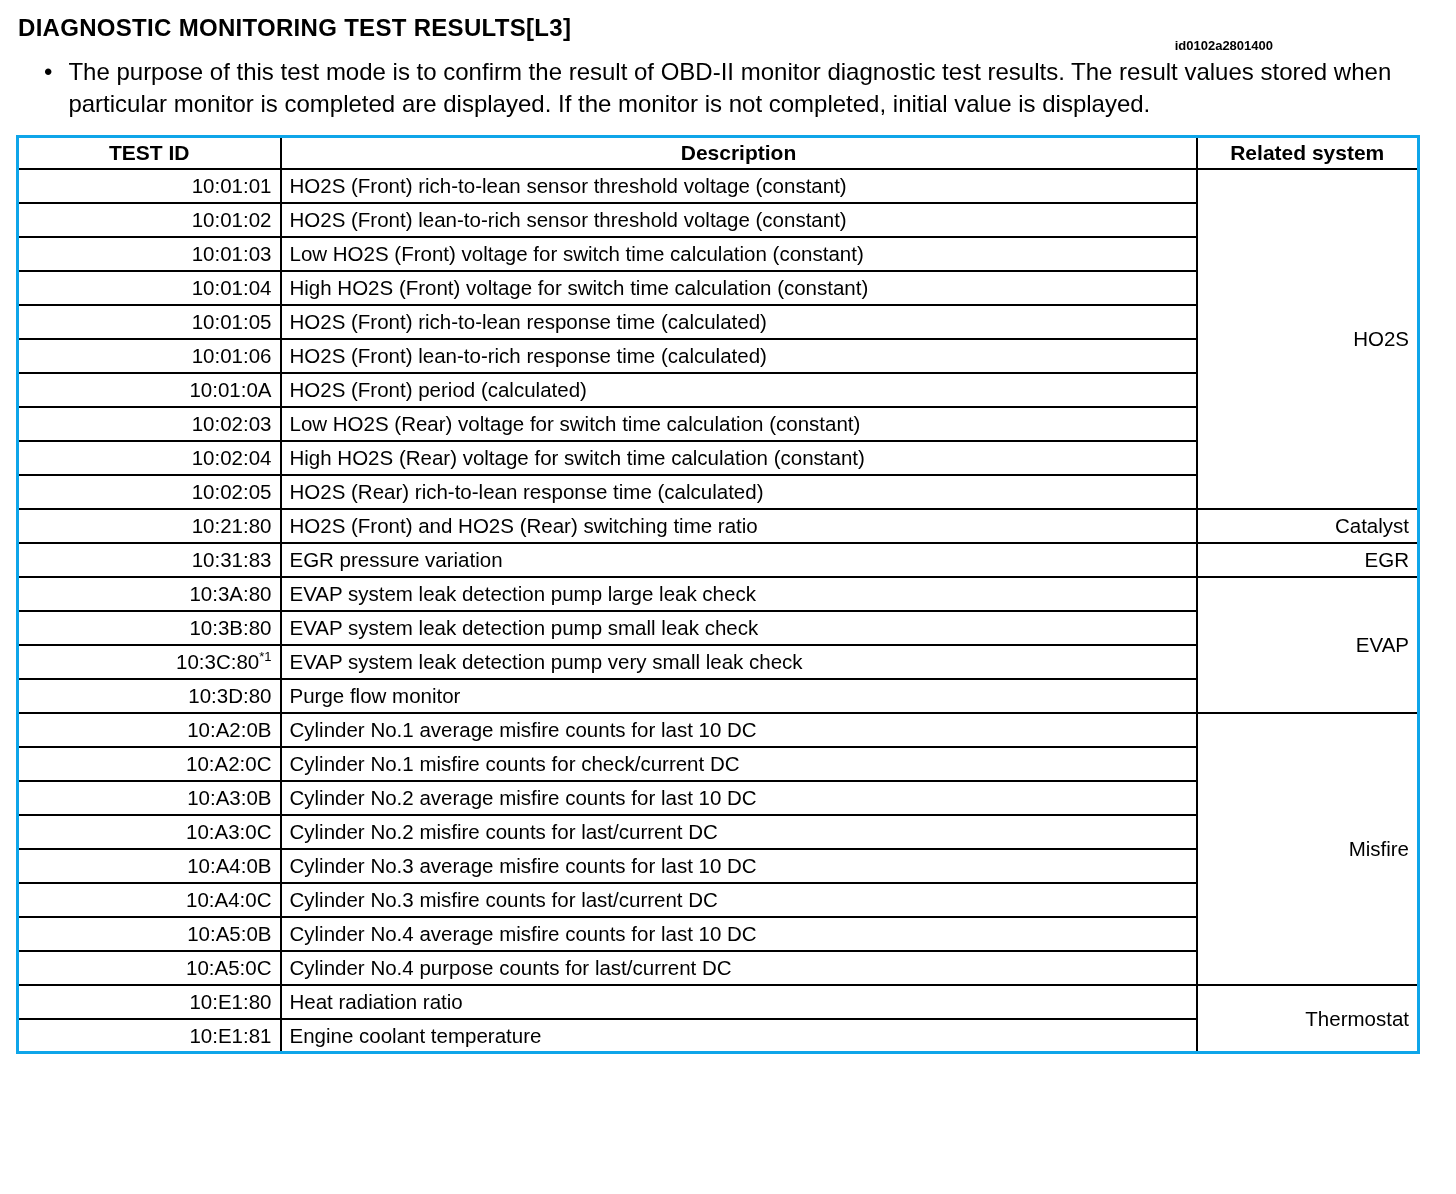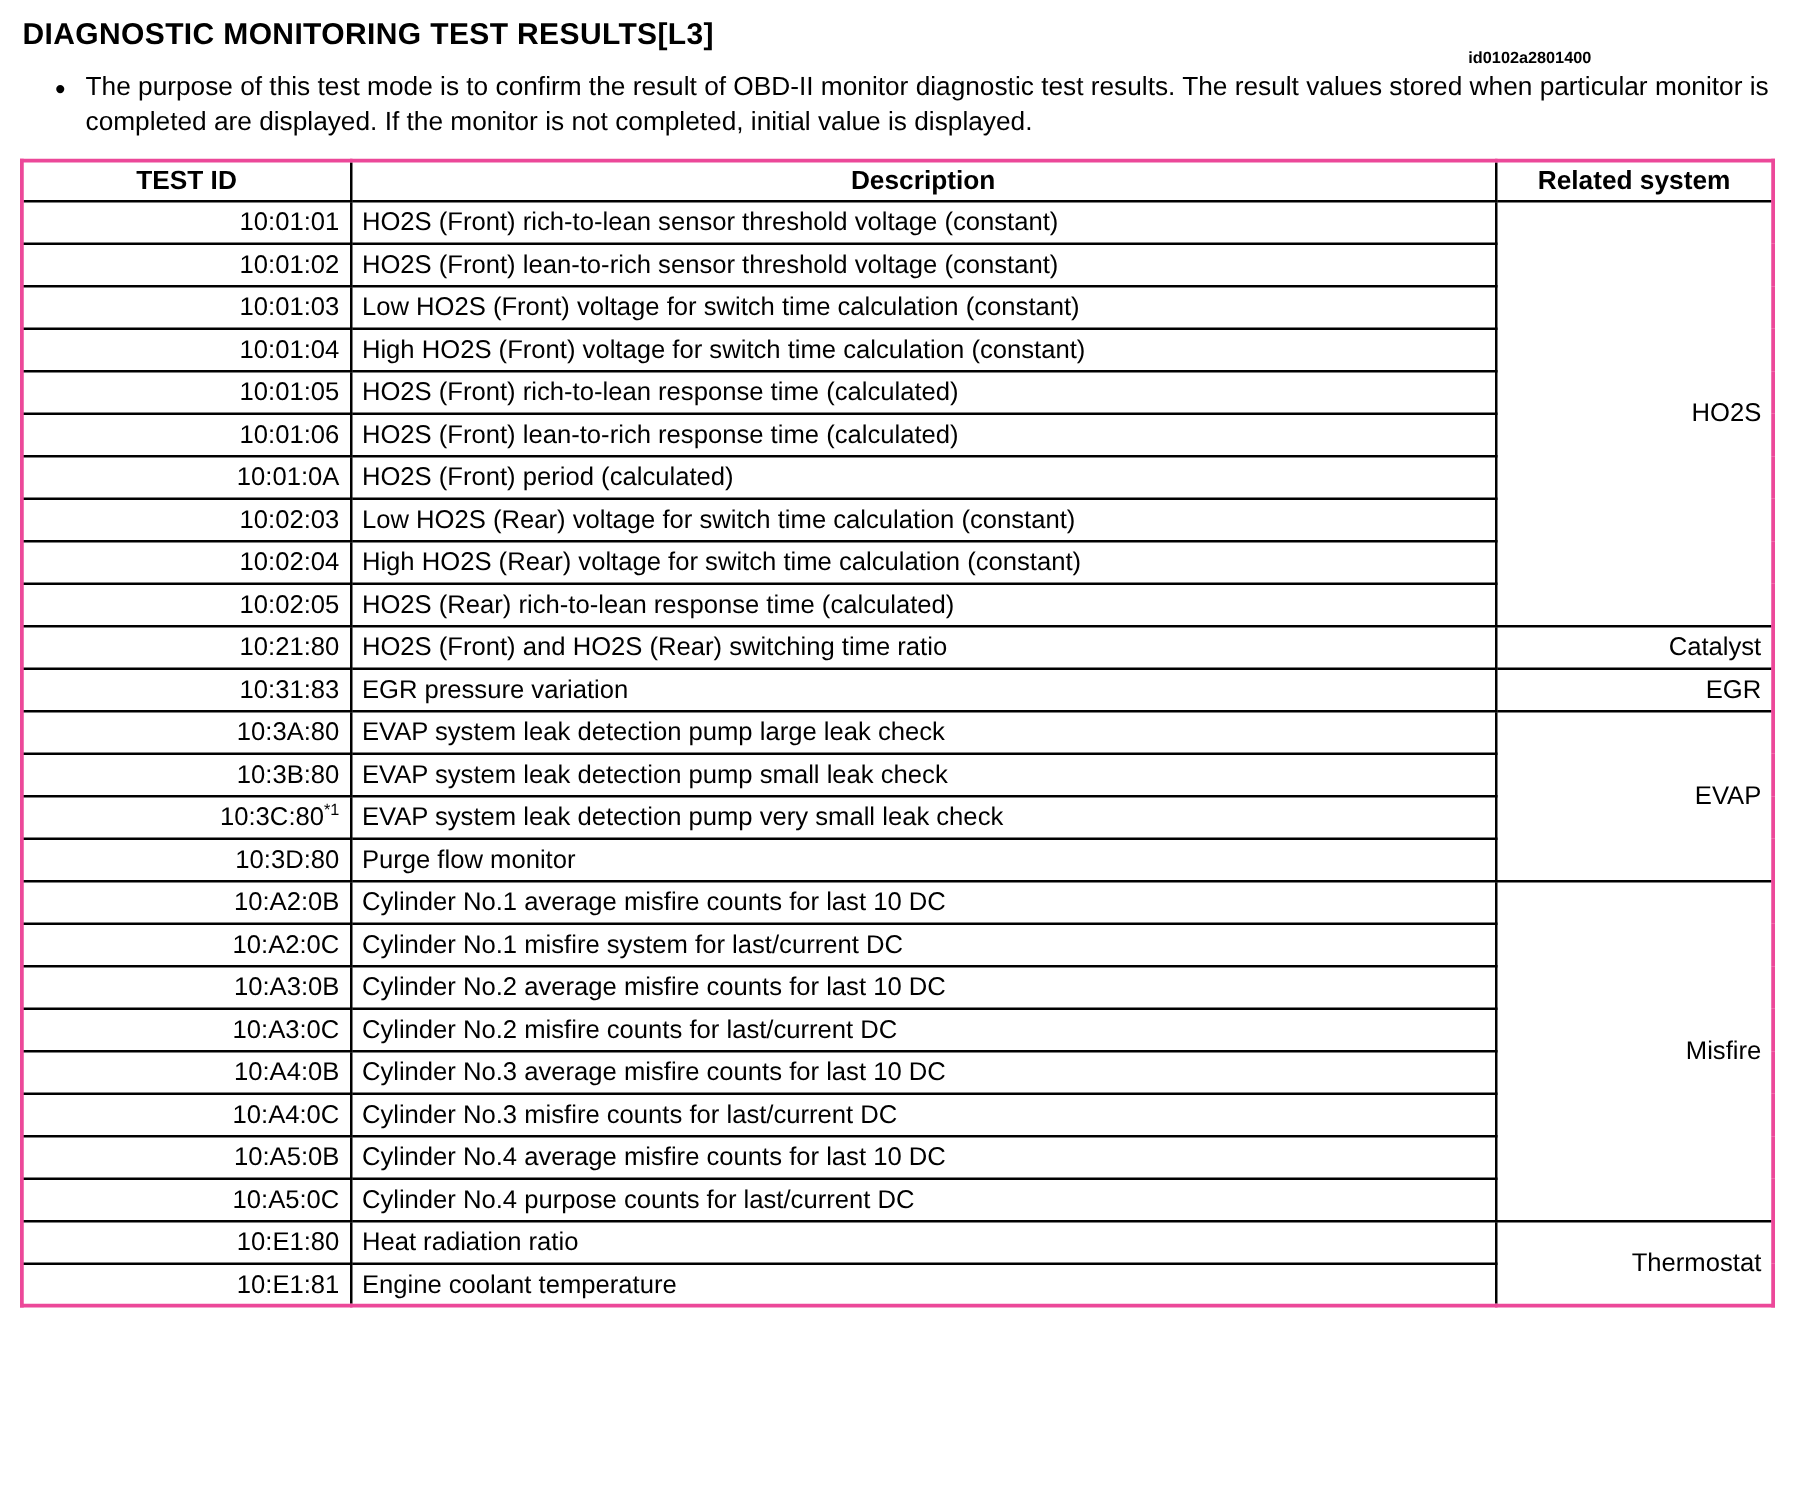--- a/index.html
+++ b/index.html
@@ -34,28 +34,28 @@
     align-items: flex-start;
     margin: 14px 0 16px 28px;
     width: 1400px;
   }
   .bullet {
     font-size: 24px;
     line-height: 1.3;
     margin-right: 16px;
   }
   .intro-text {
-    font-size: 21px;
+    font-size: 24px;
     line-height: 1.32;
   }
   table.results {
     border-collapse: collapse;
     width: 1404px;
     margin-left: 0px;
-    border: 3px solid #ec4899;
+    border: 3px solid #0ea5e9;
   }
   table.results th,
   table.results td {
     border: 2px solid #000;
     font-size: 20.5px;
     padding: 2px 8px;
     height: 34px;
   }
   table.results th {
     font-weight: bold;
@@ -179,21 +179,21 @@
           <td class="col-id">10:3D:80</td>
           <td class="col-desc">Purge flow monitor</td>
         </tr>
         <tr>
           <td class="col-id">10:A2:0B</td>
           <td class="col-desc">Cylinder No.1 average misfire counts for last 10 DC</td>
           <td class="col-sys" rowspan="8">Misfire</td>
         </tr>
         <tr>
           <td class="col-id">10:A2:0C</td>
-          <td class="col-desc">Cylinder No.1 misfire system for last/current DC</td>
+          <td class="col-desc">Cylinder No.1 misfire counts for check/current DC</td>
         </tr>
         <tr>
           <td class="col-id">10:A3:0B</td>
           <td class="col-desc">Cylinder No.2 average misfire counts for last 10 DC</td>
         </tr>
         <tr>
           <td class="col-id">10:A3:0C</td>
           <td class="col-desc">Cylinder No.2 misfire counts for last/current DC</td>
         </tr>
         <tr>

